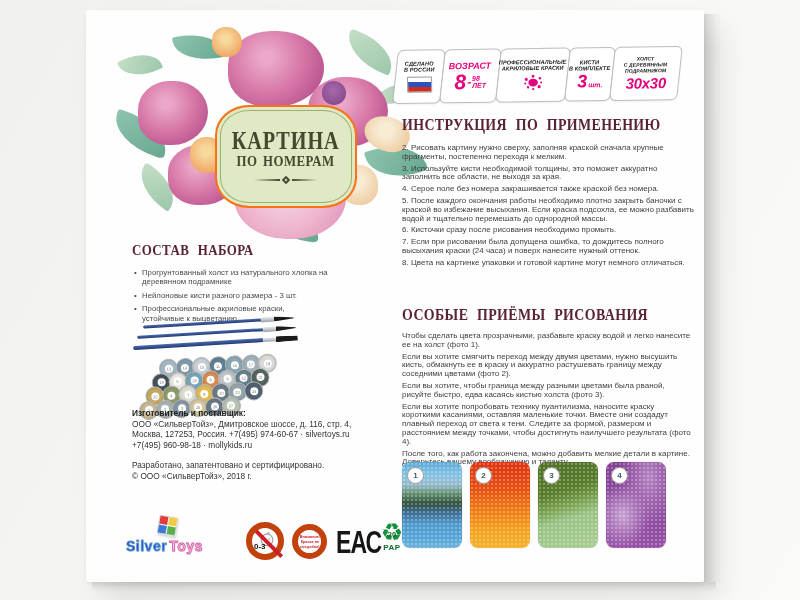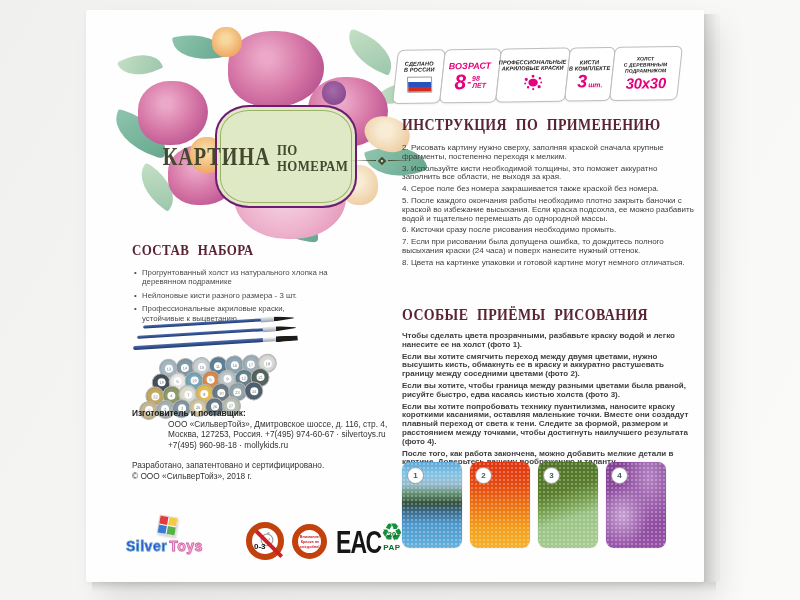--- a/index.html
+++ b/index.html
@@ -23,23 +23,23 @@
   .wreath{position:absolute;left:30px;top:15px;width:310px;height:228px;}
   .blob{position:absolute;}
   .rose{background:radial-gradient(circle at 40% 35%,#eba8c8 8%,#d676a6 48%,#ba5490 80%);border-radius:48% 52% 55% 45%;}
   .rose-lt{background:radial-gradient(circle at 45% 40%,#f7d9e6 5%,#eeb3cd 55%,#e094b8 90%);border-radius:55% 45% 50% 50%;}
   .leaf{background:linear-gradient(135deg,#8ec4ae,#68a88f);border-radius:5% 95% 10% 90%;}
   .leaf-lt{background:linear-gradient(135deg,#c4dfc4,#9cc7ac);border-radius:10% 90% 5% 95%;}
   .bloom-or{background:radial-gradient(circle at 45% 40%,#f8d99d 15%,#efa664 75%);border-radius:46% 54% 52% 48%;}
   .bloom-cr{background:radial-gradient(circle at 45% 40%,#f8ecd4 20%,#ecc99c 85%);border-radius:50% 50% 45% 55%;}
   .bloom-pu{background:radial-gradient(circle at 45% 40%,#a66bab,#7d3f86);border-radius:48% 52% 50% 50%;}
   .title-frame{position:absolute;left:99px;top:80px;width:138px;height:99px;z-index:3;
-    background:#e0e9c5;border:2px solid #701a75;border-radius:34px 34px 34px 34px / 30px 30px 30px 30px;
+    background:#e0e9c5;border:2px solid #f97316;border-radius:34px 34px 34px 34px / 30px 30px 30px 30px;
     box-shadow:inset 0 0 0 3px #e0e9c5, inset 0 0 0 4px #9bb168;
-    display:flex;flex-direction:row;align-items:center;justify-content:center;}
+    display:flex;flex-direction:column;align-items:center;justify-content:center;}
   .title-1{font-family:"Liberation Serif",serif;font-weight:bold;font-size:22px;color:#43482f;
     letter-spacing:1px;transform:scale(.92,1.1);line-height:22px;}
   .title-2{font-family:"Liberation Serif",serif;font-weight:bold;font-size:13.5px;color:#43482f;
     letter-spacing:.5px;word-spacing:2px;transform:scale(.95,1.1);line-height:15px;margin-top:2px;}
   .ornament{margin-top:8px;display:flex;align-items:center;}
   .orn-line{width:26px;height:1.5px;}
   .orn-line.l{background:linear-gradient(90deg,rgba(67,72,47,0),#43482f);}
   .orn-line.r{background:linear-gradient(270deg,rgba(67,72,47,0),#43482f);}
   .orn-diamond{width:6px;height:6px;background:#43482f;transform:rotate(45deg);margin:0 3px;position:relative;}
   .orn-diamond::after{content:"";position:absolute;left:2px;top:2px;width:2px;height:2px;background:#e0e9c5;}
@@ -72,21 +72,21 @@
   .b-ferrule{width:13px;height:4.2px;background:linear-gradient(180deg,#ecedef,#98a1ad);}
   .b-tip{width:20px;height:5px;background:#1d1a18;clip-path:polygon(0 0,100% 42%,100% 58%,0 100%);}
   .b-tip.flat{clip-path:polygon(0 0,100% 12%,100% 88%,0 100%);width:22px;height:6px;}
   .pots{position:absolute;left:52px;top:346px;width:170px;height:62px;transform:rotate(-3deg);}
   .pot{position:absolute;width:17px;height:17px;border-radius:50%;border:1px solid #b5b5b5;
     box-shadow:inset 0 0 2px rgba(0,0,0,.25);}
   .pot-core{position:absolute;left:3.5px;top:3.5px;width:10px;height:10px;border-radius:50%;background:#fdfdfd;
     display:flex;align-items:center;justify-content:center;font-size:5px;color:#777;transform:scale(.8);}
   .manu{position:absolute;left:46px;top:398px;width:250px;color:#323232;font-size:8.3px;line-height:10.6px;}
   .manu-h{font-weight:bold;color:#1d1d1d;}
-  .manu-line{white-space:nowrap;margin-left:36px;}
+  .manu-line{white-space:nowrap;}
   .cert{position:absolute;left:46px;top:450px;width:250px;color:#323232;font-size:8.3px;line-height:10.6px;}
   .shelf{position:absolute;left:46px;top:478px;width:250px;color:#323232;font-size:8.3px;line-height:10.6px;}
   
   .logos{position:absolute;left:40px;top:504px;width:300px;height:56px;}
   .silver-logo{position:absolute;left:0;top:2px;width:84px;height:50px;}
   .cube{position:absolute;left:32px;top:0;width:17px;height:17px;transform:rotate(10deg);
     display:grid;grid-template-columns:1fr 1fr;grid-template-rows:1fr 1fr;gap:1px;background:#fff;
     border:1px solid #d8d8d8;box-shadow:1px 2px 2px rgba(0,0,0,.15);}
   .cube span{display:block;}
   .brand-words{position:absolute;left:0;top:22px;white-space:nowrap;font-weight:bold;font-size:14px;
@@ -227,21 +227,21 @@
         <div class="inst-item">2. Рисовать картину нужно сверху, заполняя краской сначала крупные фрагменты, постепенно переходя к мелким.</div>
         <div class="inst-item">3. Используйте кисти необходимой толщины, это поможет аккуратно заполнить все области, не выходя за края.</div>
         <div class="inst-item">4. Серое поле без номера закрашивается также краской без номера.</div>
         <div class="inst-item">5. После каждого окончания работы необходимо плотно закрыть баночки с краской во избежание высыхания. Если краска подсохла, ее можно разбавить водой и тщательно перемешать до однородной массы.</div>
         <div class="inst-item">6. Кисточки сразу после рисования необходимо промыть.</div>
         <div class="inst-item">7. Если при рисовании была допущена ошибка, то дождитесь полного высыхания краски (24 часа) и поверх нанесите нужный оттенок.</div>
         <div class="inst-item">8. Цвета на картинке упаковки и готовой картине могут немного отличаться.</div>
       </div>
 
     <h2 class="h-section" style="left:316px;top:298px;">ОСОБЫЕ ПРИЁМЫ РИСОВАНИЯ</h2>
-    <div class="txt-col" style="left:316px;top:322px;font-weight:bold;">
+    <div class="txt-col" style="left:316px;top:322px;">
         <div class="tech-par">Чтобы сделать цвета прозрачными, разбавьте краску водой и легко нанесите ее на холст (фото 1).</div>
         <div class="tech-par">Если вы хотите смягчить переход между двумя цветами, нужно высушить кисть, обмакнуть ее в краску и аккуратно растушевать границу между соседними цветами (фото 2).</div>
         <div class="tech-par">Если вы хотите, чтобы граница между разными цветами была рваной, рисуйте быстро, едва касаясь кистью холста (фото 3).</div>
         <div class="tech-par">Если вы хотите попробовать технику пуантилизма, наносите краску короткими касаниями, оставляя маленькие точки. Вместе они создадут плавный переход от света к тени. Следите за формой, размером и расстоянием между точками, чтобы достигнуть наилучшего результата (фото 4).</div>
         <div class="tech-par">После того, как работа закончена, можно добавить мелкие детали в картине. Доверьтесь вашему воображению и таланту.</div>
       </div>
 
     <div class="photos">
       <div class="photo photo-1">
         <span class="photo-num">1</span>

